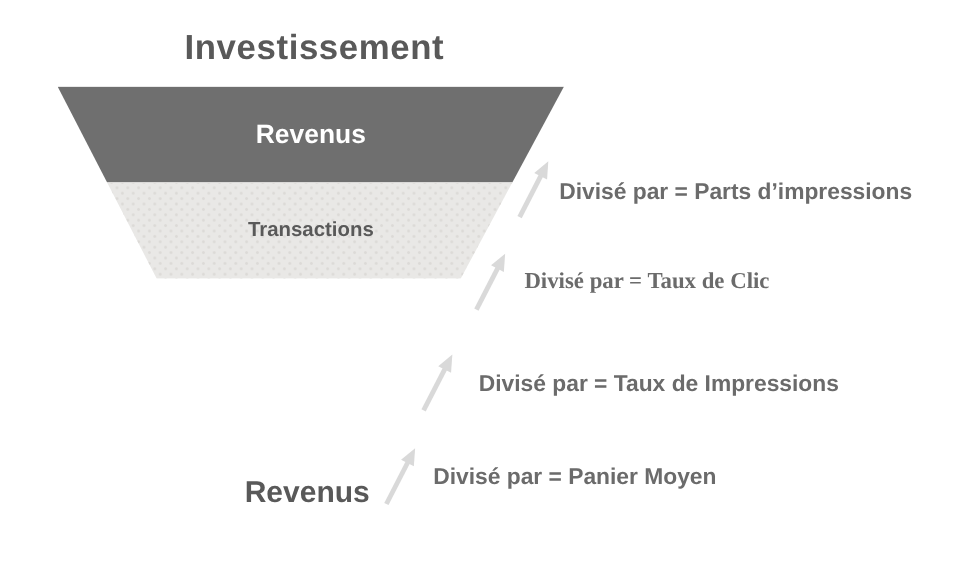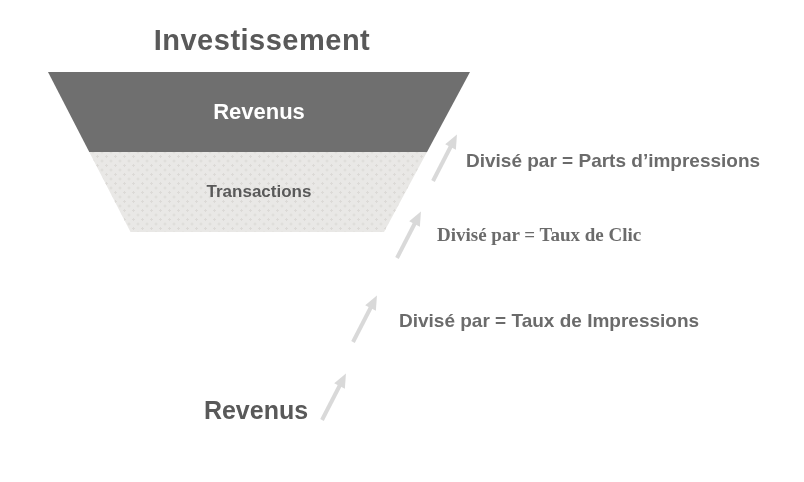--- a/index.html
+++ b/index.html
@@ -75,14 +75,15 @@
     </defs>
     <path class="arrow-shaft" d="M433,181 L451,146" marker-end="url(#ah)"></path>
     <path class="arrow-shaft" d="M397,258 L415,223" marker-end="url(#ah)"></path>
     <path class="arrow-shaft" d="M353,342 L371,307" marker-end="url(#ah)"></path>
     <path class="arrow-shaft" d="M322,420 L340,385" marker-end="url(#ah)"></path>
   </svg>
 
   <div class="ann ann-1">Divisé par = Parts d’impressions</div>
   <div class="ann ann-2">Divisé par = Taux de Clic</div>
   <div class="ann ann-3">Divisé par = Taux de Impressions</div>
+  <div class="ann ann-4">Divisé par = Panier Moyen</div>
 
 </div>
 
 </body></html>

